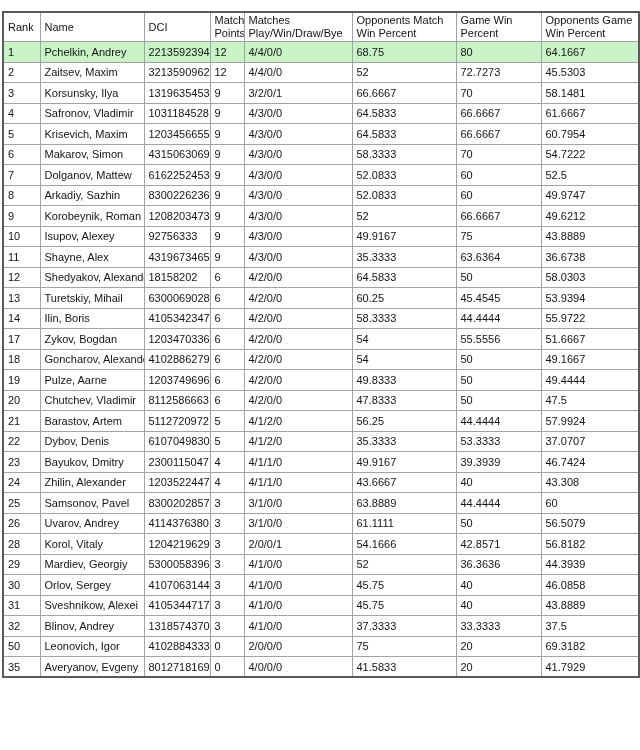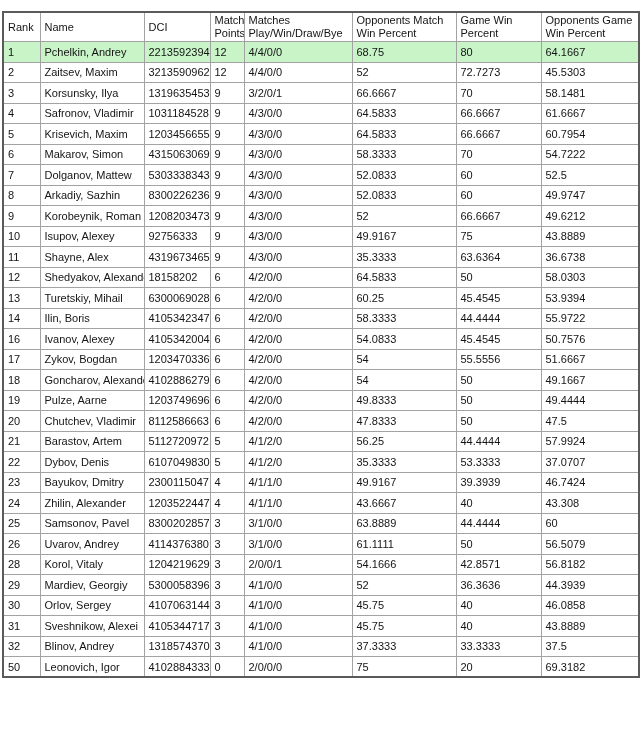--- a/index.html
+++ b/index.html
@@ -133,21 +133,21 @@
           <td>4315063069</td>
           <td>9</td>
           <td>4/3/0/0</td>
           <td>58.3333</td>
           <td>70</td>
           <td>54.7222</td>
         </tr>
         <tr>
           <td>7</td>
           <td>Dolganov, Mattew</td>
-          <td>5303338343</td>
+          <td>6162252453</td>
           <td>9</td>
           <td>4/3/0/0</td>
           <td>52.0833</td>
           <td>60</td>
           <td>52.5</td>
         </tr>
         <tr>
           <td>8</td>
           <td>Arkadiy, Sazhin</td>
           <td>8300226236</td>
@@ -209,30 +209,20 @@
         </tr>
         <tr>
           <td>14</td>
           <td>Ilin, Boris</td>
           <td>4105342347</td>
           <td>6</td>
           <td>4/2/0/0</td>
           <td>58.3333</td>
           <td>44.4444</td>
           <td>55.9722</td>
-        </tr>
-        <tr>
-          <td>16</td>
-          <td>Ivanov, Alexey</td>
-          <td>4105342004</td>
-          <td>6</td>
-          <td>4/2/0/0</td>
-          <td>54.0833</td>
-          <td>45.4545</td>
-          <td>50.7576</td>
         </tr>
         <tr>
           <td>17</td>
           <td>Zykov, Bogdan</td>
           <td>1203470336</td>
           <td>6</td>
           <td>4/2/0/0</td>
           <td>54</td>
           <td>55.5556</td>
           <td>51.6667</td>
@@ -380,15 +370,25 @@
         <tr>
           <td>50</td>
           <td>Leonovich, Igor</td>
           <td>4102884333</td>
           <td>0</td>
           <td>2/0/0/0</td>
           <td>75</td>
           <td>20</td>
           <td>69.3182</td>
         </tr>
+        <tr>
+          <td>35</td>
+          <td>Averyanov, Evgeny</td>
+          <td>8012718169</td>
+          <td>0</td>
+          <td>4/0/0/0</td>
+          <td>41.5833</td>
+          <td>20</td>
+          <td>41.7929</td>
+        </tr>
       </tbody>
   </table>
 </div>
 
 </body></html>

